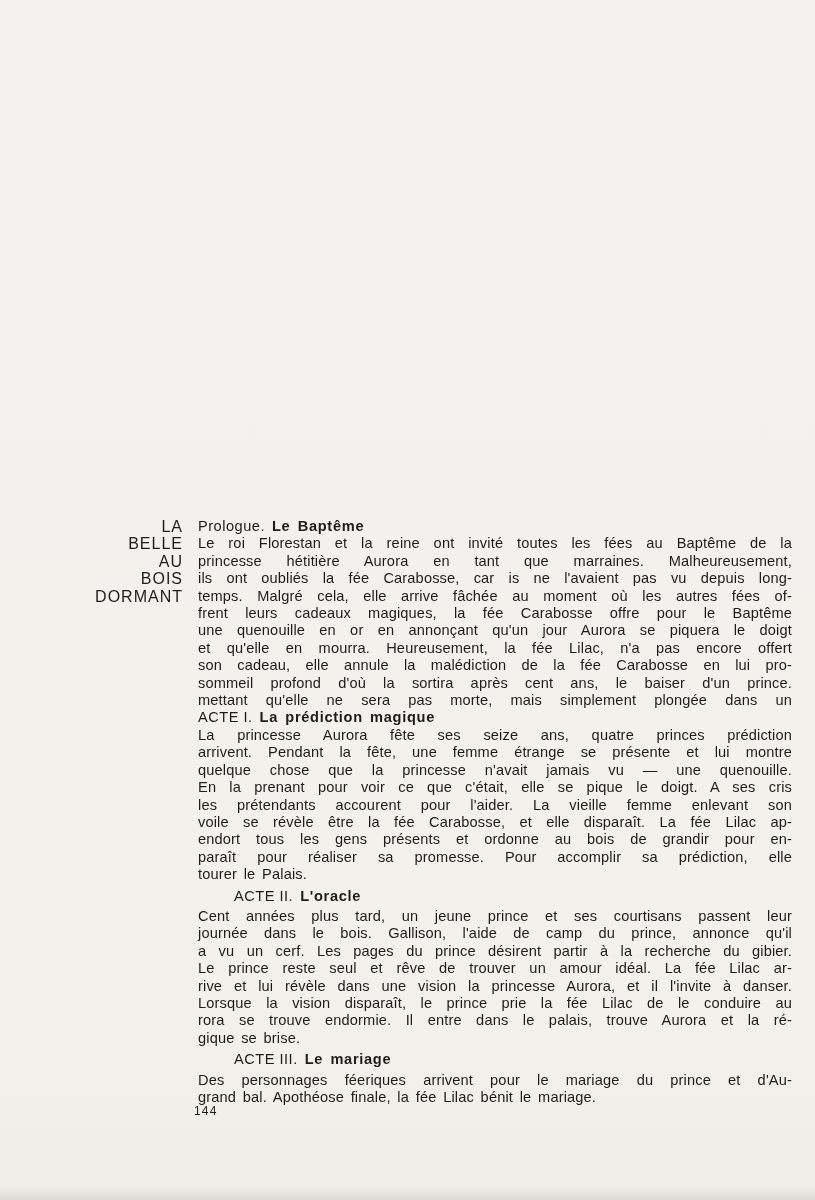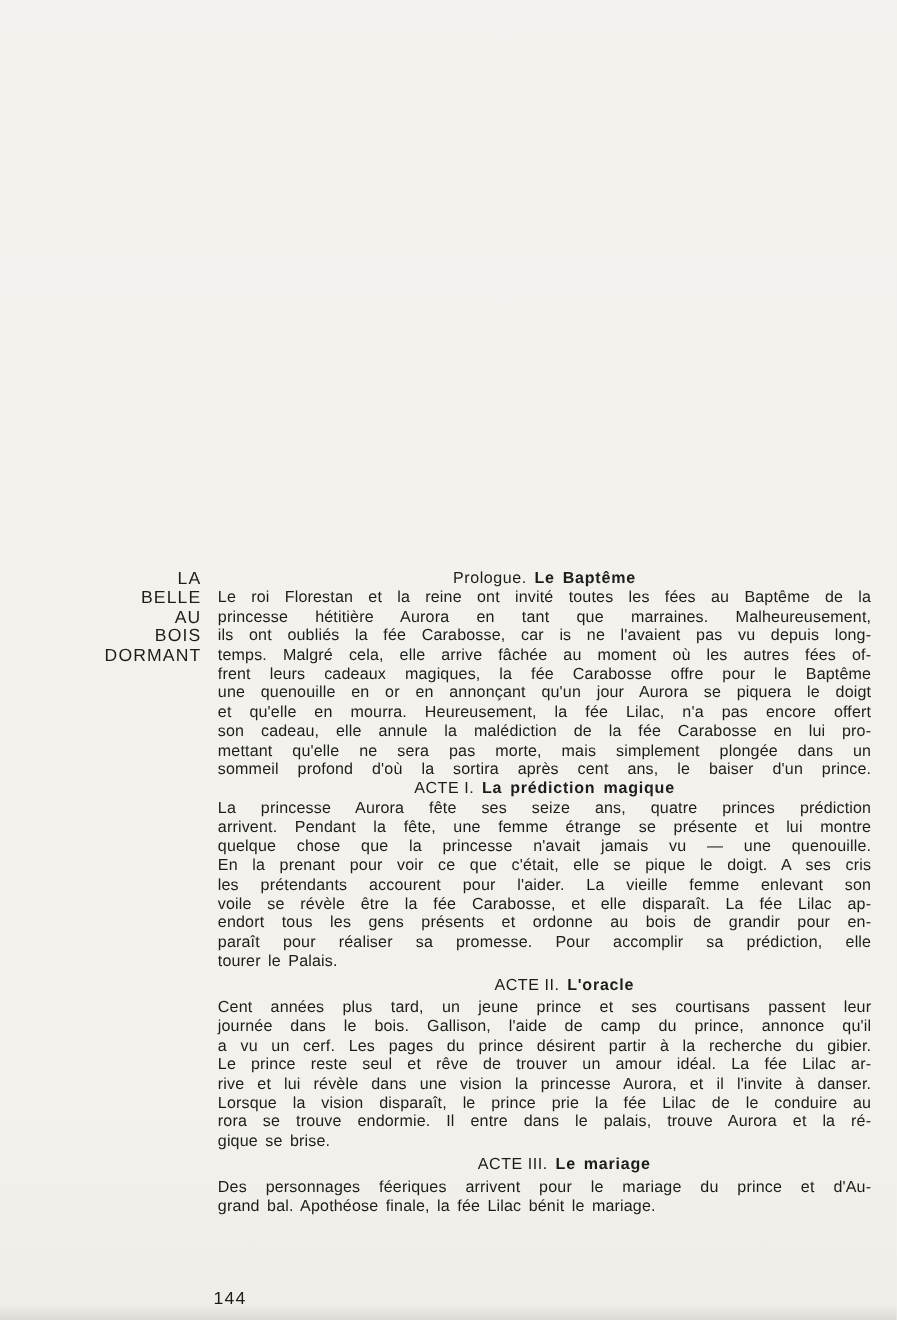--- a/index.html
+++ b/index.html
@@ -44,21 +44,21 @@
     left: 198px;
     top: 518px;
     width: 594px;
     font-size: 14.6px;
     line-height: 17.4px;
   }
   .section { margin: 0; }
   .section.spaced { margin-top: 4px; }
   .section.spaced .heading { margin-bottom: 3px; margin-left: 36px; }
   .heading {
-    text-align: center;
+    text-align: left;
     white-space: nowrap;
   }
   .h-prefix {
     font-weight: 400;
     letter-spacing: 0.5px;
     margin-right: 7px;
   }
   .h-bold {
     font-weight: 700;
     letter-spacing: 0.7px;
@@ -71,22 +71,22 @@
     letter-spacing: 0.15px;
   }
   .line.natural {
     text-align: left;
     text-align-last: left;
     word-spacing: 2.5px;
   }
   .page-number {
     position: absolute;
     left: 194px;
-    top: 1172px;
-    font-size: 16px;
+    top: 1104px;
+    font-size: 12px;
     letter-spacing: 1.2px;
     color: #1d1d1b;
   }
 </style>
 </head>
 <body>
 
 <div class="page">
   <aside class="margin-title" id="margin-title">
       <div class="margin-line">LA</div>
@@ -100,22 +100,22 @@
       <section class="section">
         <div class="heading"><span class="h-prefix">Prologue.</span><span class="h-bold">Le Baptême</span></div>
         <div class="line">Le roi Florestan et la reine ont invité toutes les fées au Baptême de la</div>
         <div class="line">princesse hétitière Aurora en tant que marraines. Malheureusement,</div>
         <div class="line">ils ont oubliés la fée Carabosse, car is ne l'avaient pas vu depuis long-</div>
         <div class="line">temps. Malgré cela, elle arrive fâchée au moment où les autres fées of-</div>
         <div class="line">frent leurs cadeaux magiques, la fée Carabosse offre pour le Baptême</div>
         <div class="line">une quenouille en or en annonçant qu'un jour Aurora se piquera le doigt</div>
         <div class="line">et qu'elle en mourra. Heureusement, la fée Lilac, n'a pas encore offert</div>
         <div class="line">son cadeau, elle annule la malédiction de la fée Carabosse en lui pro-</div>
+        <div class="line">sommeil profond d'où la sortira après cent ans, le baiser d'un prince.</div>
         <div class="line">mettant qu'elle ne sera pas morte, mais simplement plongée dans un</div>
-        <div class="line">sommeil profond d'où la sortira après cent ans, le baiser d'un prince.</div>
       </section>
       <section class="section">
         <div class="heading"><span class="h-prefix">ACTE I.</span><span class="h-bold">La prédiction magique</span></div>
         <div class="line">La princesse Aurora fête ses seize ans, quatre princes prédiction</div>
         <div class="line">arrivent. Pendant la fête, une femme étrange se présente et lui montre</div>
         <div class="line">quelque chose que la princesse n'avait jamais vu — une quenouille.</div>
         <div class="line">En la prenant pour voir ce que c'était, elle se pique le doigt. A ses cris</div>
         <div class="line">les prétendants accourent pour l'aider. La vieille femme enlevant son</div>
         <div class="line">voile se révèle être la fée Carabosse, et elle disparaît. La fée Lilac ap-</div>
         <div class="line">endort tous les gens présents et ordonne au bois de grandir pour en-</div>

